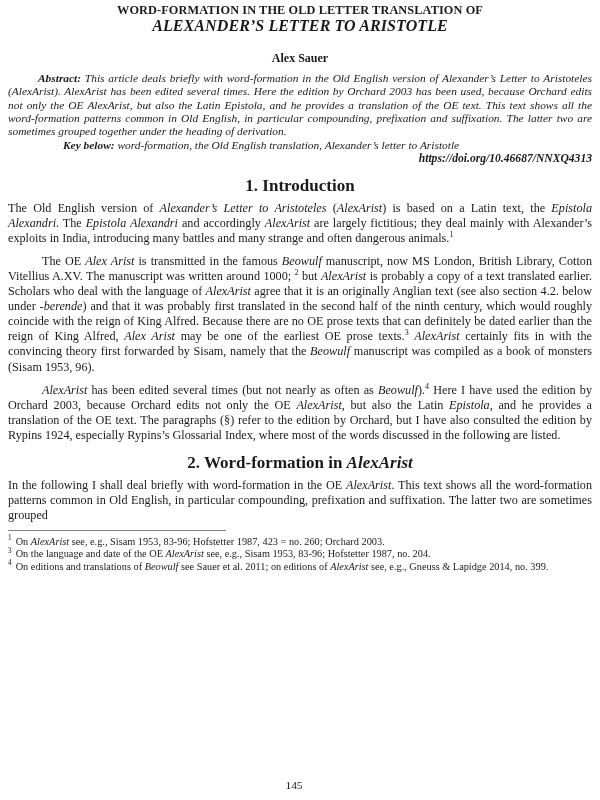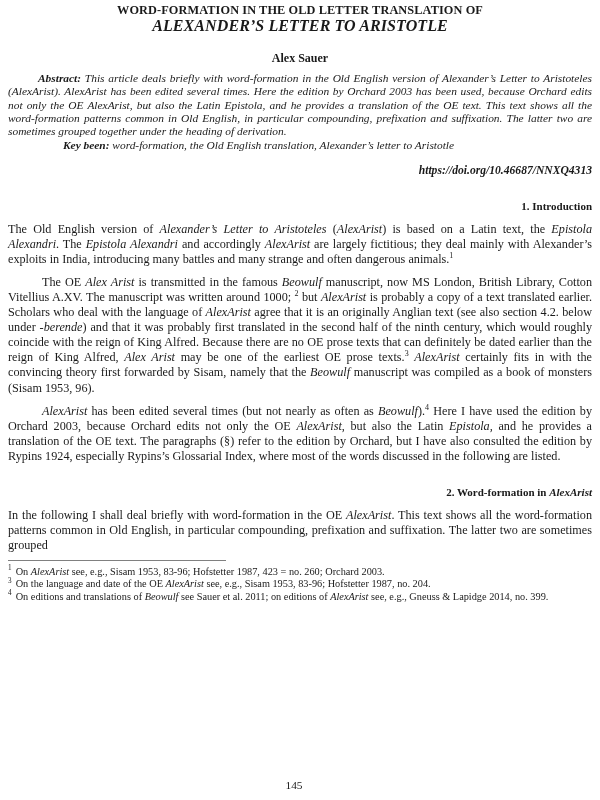--- a/index.html
+++ b/index.html
@@ -68,30 +68,30 @@
   }
   .keywords .lbl {
     font-weight: bold;
   }
   .doi {
     font-size: 11.6px;
     font-style: italic;
     font-weight: bold;
     text-align: right;
     line-height: 14px;
-    margin-top: 12px;
+    margin-top: 0px;
   }
 
   
   .section-heading {
-    font-size: 11px;
+    font-size: 17px;
     font-weight: bold;
     line-height: 15px;
-    margin-top: 21px;
-    text-align: right;
+    margin-top: 12px;
+    text-align: center;
   }
   .section-heading .it {
     font-style: italic;
   }
   .para {
     font-size: 12.2px;
     line-height: 15.05px;
     text-align: justify;
     text-indent: 0;
     margin-top: 8px;
@@ -143,21 +143,21 @@
     <div class="paper-title-main">WORD-FORMATION IN THE OLD LETTER TRANSLATION OF</div>
     <div class="paper-title-sub">ALEXANDER’S LETTER TO ARISTOTLE</div>
     <div class="author">Alex Sauer</div>
   </div>
 
   <div class="abstract">
     <span class="lbl">Abstract:</span><span> This article deals briefly with word-formation in the Old English version of Alexander’s Letter to Aristoteles (AlexArist). AlexArist has been edited several times.  Here the edition by Orchard 2003 has been used, because Orchard edits not only the OE AlexArist, but also the Latin Epistola, and he provides a translation of the OE text. This text shows all the word-formation patterns common in Old English, in particular compounding, prefixation and suffixation. The latter two are sometimes grouped together under the heading of derivation.</span>
   </div>
 
   <div class="keywords">
-    <span class="lbl">Key been:</span><span> word-formation, the Old English translation, Alexander’s letter to Aristotle</span>
+    <span class="lbl">Key below:</span><span> word-formation, the Old English translation, Alexander’s letter to Aristotle</span>
   </div>
 
   <div class="doi">https://doi.org/10.46687/NNXQ4313</div>
 
   <div id="sections-container">
       <div class="section-heading"><span>1.</span><span> Introduction</span></div>
       <div class="para"><span>The Old English version of </span><span class="it">Alexander’s Letter to Aristoteles</span><span> (</span><span class="it">AlexArist</span><span>)  is based on a Latin text, the </span><span class="it">Epistola Alexandri</span><span>. The </span><span class="it">Epistola Alexandri</span><span> and accordingly </span><span class="it">AlexArist</span><span> are largely fictitious; they deal mainly with Alexander’s exploits in India, introducing many battles and many strange and often dangerous animals.</span><sup>1</sup></div>
       <div class="para indent"><span>The OE </span><span class="it">Alex Arist</span><span> is transmitted in the famous </span><span class="it">Beowulf</span><span> manuscript, now MS London, British Library, Cotton Vitellius A.XV. The manuscript was written around 1000; </span><sup>2</sup><span> but </span><span class="it">AlexArist</span><span> is probably a copy of a text translated earlier. Scholars who deal with the language of </span><span class="it">AlexArist</span><span> agree that it is an originally Anglian text (see also section 4.2. below under </span><span class="it">-berende</span><span>) and that it was probably first translated in the second half of the ninth century, which would roughly coincide with the reign of King Alfred. Because there are no OE prose texts that can definitely be dated earlier than the reign of King Alfred, </span><span class="it">Alex Arist</span><span> may be one of the earliest OE prose texts.</span><sup>3</sup><span> </span><span class="it">AlexArist</span><span> certainly fits in with the convincing theory first forwarded by Sisam, namely that the </span><span class="it">Beowulf</span><span> manuscript was compiled as a book of monsters (Sisam 1953, 96).</span></div>
       <div class="para indent"><span class="it">AlexArist</span><span> has been edited several times (but not nearly as often as </span><span class="it">Beowulf</span><span>).</span><sup>4</sup><span> Here I have used the edition by Orchard 2003, because Orchard edits not only the OE </span><span class="it">AlexArist</span><span>, but also the Latin </span><span class="it">Epistola,</span><span> and he provides a translation of the OE text. The paragraphs (§) refer to the edition by Orchard, but I have also consulted the edition by Rypins 1924, especially Rypins’s Glossarial Index, where most of the words discussed in the following are listed.</span></div>
       <div class="section-heading"><span>2.</span><span> Word-formation in </span><span class="it">AlexArist</span></div>

